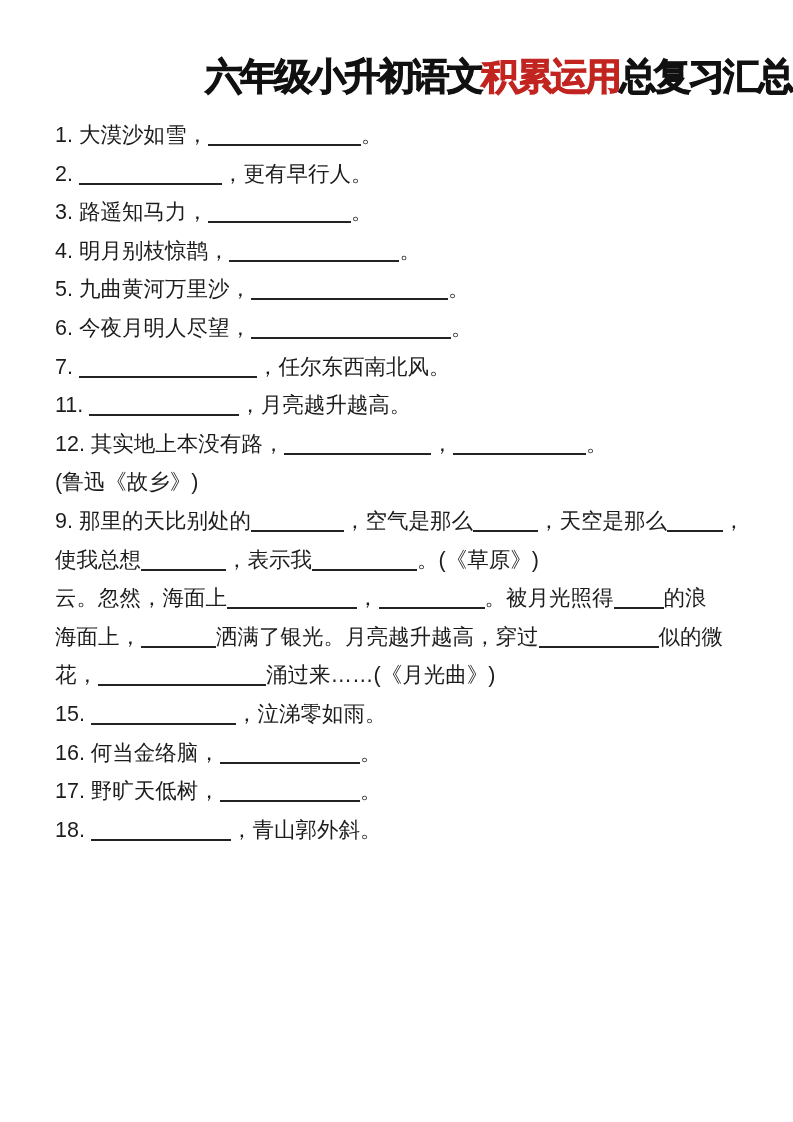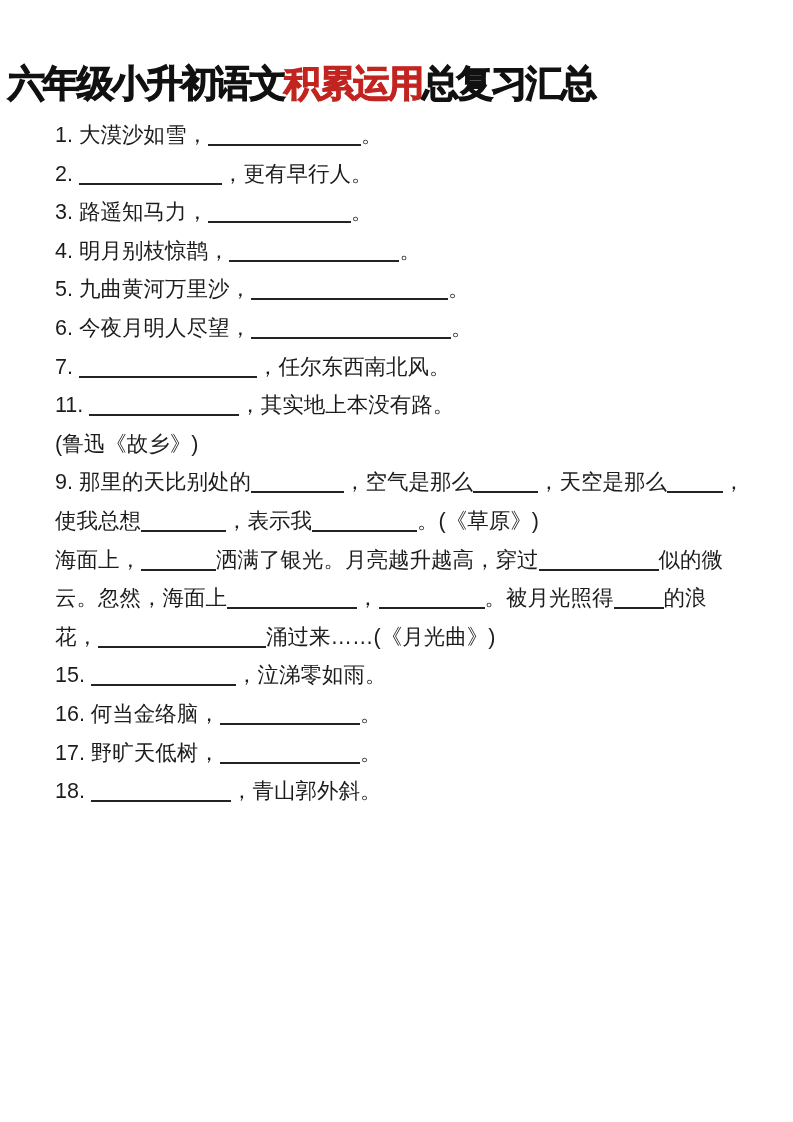--- a/index.html
+++ b/index.html
@@ -10,22 +10,22 @@
     background: #ffffff;
     font-family: "Liberation Sans", sans-serif;
     color: #1c1c1c;
     overflow: hidden;
   }
   .title {
     position: absolute;
     top: 52px;
     left: 0;
     right: 0;
-    margin: 8px;
-    text-align: left;
+    margin: 1px;
+    text-align: right;
     font-size: 37px;
     line-height: 48px;
     font-weight: 800;
     letter-spacing: -2.5px;
     white-space: nowrap;
   }
   .title span { -webkit-text-stroke: 1.1px; }
   .content {
     position: absolute;
     top: 116px;
@@ -52,25 +52,26 @@
 <div class="page">
   <h1 class="title"><span style="color: rgb(17, 17, 17);">六年级小升初语文</span><span style="color: rgb(194, 36, 32);">积累运用</span><span style="color: rgb(17, 17, 17);">总复习汇总</span></h1>
   <div class="content">
       <div class="line"><span>1. 大漠沙如雪，</span><span class="blank" style="width: 153px; border-bottom-color: rgb(35, 35, 35);"></span><span>。</span></div>
       <div class="line"><span>2. </span><span class="blank" style="width: 143px; border-bottom-color: rgb(35, 35, 35);"></span><span>，更有早行人。</span></div>
       <div class="line"><span>3. 路遥知马力，</span><span class="blank" style="width: 143px; border-bottom-color: rgb(35, 35, 35);"></span><span>。</span></div>
       <div class="line"><span>4. 明月别枝惊鹊，</span><span class="blank" style="width: 170px; border-bottom-color: rgb(35, 35, 35);"></span><span>。</span></div>
       <div class="line"><span>5. 九曲黄河万里沙，</span><span class="blank" style="width: 197px; border-bottom-color: rgb(35, 35, 35);"></span><span>。</span></div>
       <div class="line"><span>6. 今夜月明人尽望，</span><span class="blank" style="width: 200px; border-bottom-color: rgb(35, 35, 35);"></span><span>。</span></div>
       <div class="line"><span>7. </span><span class="blank" style="width: 178px; border-bottom-color: rgb(35, 35, 35);"></span><span>，任尔东西南北风。</span></div>
-      <div class="line"><span>11. </span><span class="blank" style="width: 150px; border-bottom-color: rgb(35, 35, 35);"></span><span>，其实地上本没有路。</span></div>
+      <div class="line"><span>11. </span><span class="blank" style="width: 150px; border-bottom-color: rgb(35, 35, 35);"></span><span>，月亮越升越高。</span></div>
+      <div class="line"><span>12. 其实地上本没有路，</span><span class="blank" style="width: 147px; border-bottom-color: rgb(35, 35, 35);"></span><span>，</span><span class="blank" style="width: 133px; border-bottom-color: rgb(35, 35, 35);"></span><span>。</span></div>
       <div class="line"><span>(鲁迅《故乡》)</span></div>
       <div class="line"><span>9. 那里的天比别处的</span><span class="blank" style="width: 93px; border-bottom-color: rgb(35, 35, 35);"></span><span>，空气是那么</span><span class="blank" style="width: 65px; border-bottom-color: rgb(35, 35, 35);"></span><span>，天空是那么</span><span class="blank" style="width: 56px; border-bottom-color: rgb(35, 35, 35);"></span><span>，</span></div>
       <div class="line"><span>使我总想</span><span class="blank" style="width: 85px; border-bottom-color: rgb(35, 35, 35);"></span><span>，表示我</span><span class="blank" style="width: 105px; border-bottom-color: rgb(35, 35, 35);"></span><span>。(《草原》)</span></div>
+      <div class="line"><span>云。忽然，海面上</span><span class="blank" style="width: 130px; border-bottom-color: rgb(35, 35, 35);"></span><span>，</span><span class="blank" style="width: 106px; border-bottom-color: rgb(35, 35, 35);"></span><span>。被月光照得</span><span class="blank" style="width: 50px; border-bottom-color: rgb(35, 35, 35);"></span><span>的浪</span></div>
       <div class="line"><span>海面上，</span><span class="blank" style="width: 75px; border-bottom-color: rgb(35, 35, 35);"></span><span>洒满了银光。月亮越升越高，穿过</span><span class="blank" style="width: 120px; border-bottom-color: rgb(35, 35, 35);"></span><span>似的微</span></div>
-      <div class="line"><span>云。忽然，海面上</span><span class="blank" style="width: 130px; border-bottom-color: rgb(35, 35, 35);"></span><span>，</span><span class="blank" style="width: 106px; border-bottom-color: rgb(35, 35, 35);"></span><span>。被月光照得</span><span class="blank" style="width: 50px; border-bottom-color: rgb(35, 35, 35);"></span><span>的浪</span></div>
       <div class="line"><span>花，</span><span class="blank" style="width: 168px; border-bottom-color: rgb(35, 35, 35);"></span><span>涌过来……(《月光曲》)</span></div>
       <div class="line"><span>15. </span><span class="blank" style="width: 145px; border-bottom-color: rgb(35, 35, 35);"></span><span>，泣涕零如雨。</span></div>
       <div class="line"><span>16. 何当金络脑，</span><span class="blank" style="width: 140px; border-bottom-color: rgb(35, 35, 35);"></span><span>。</span></div>
       <div class="line"><span>17. 野旷天低树，</span><span class="blank" style="width: 140px; border-bottom-color: rgb(35, 35, 35);"></span><span>。</span></div>
       <div class="line"><span>18. </span><span class="blank" style="width: 140px; border-bottom-color: rgb(35, 35, 35);"></span><span>，青山郭外斜。</span></div>
     </div>
 </div>
 
 </body></html>

